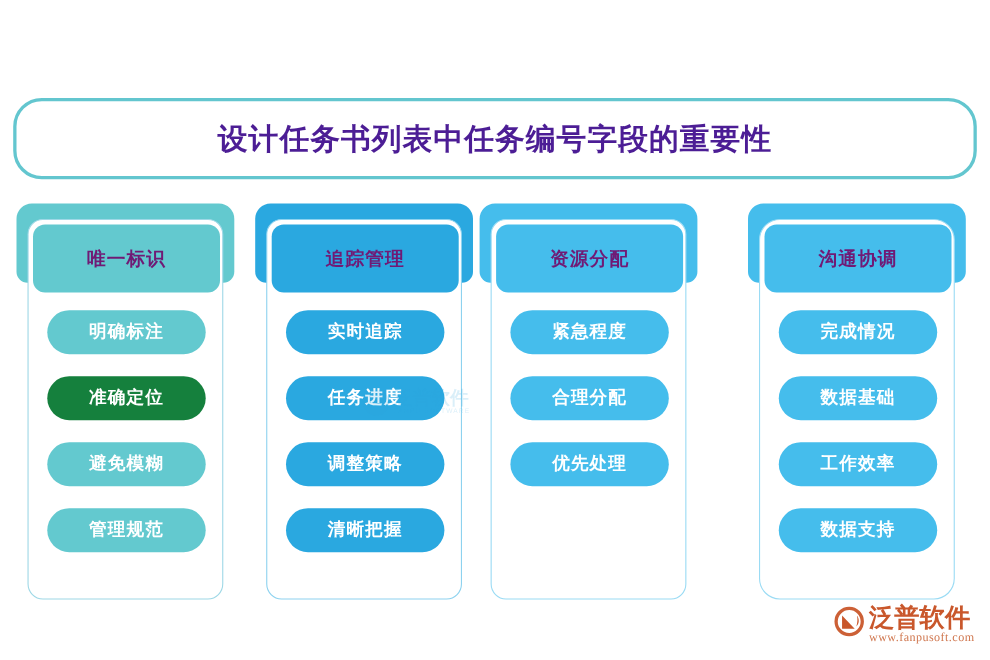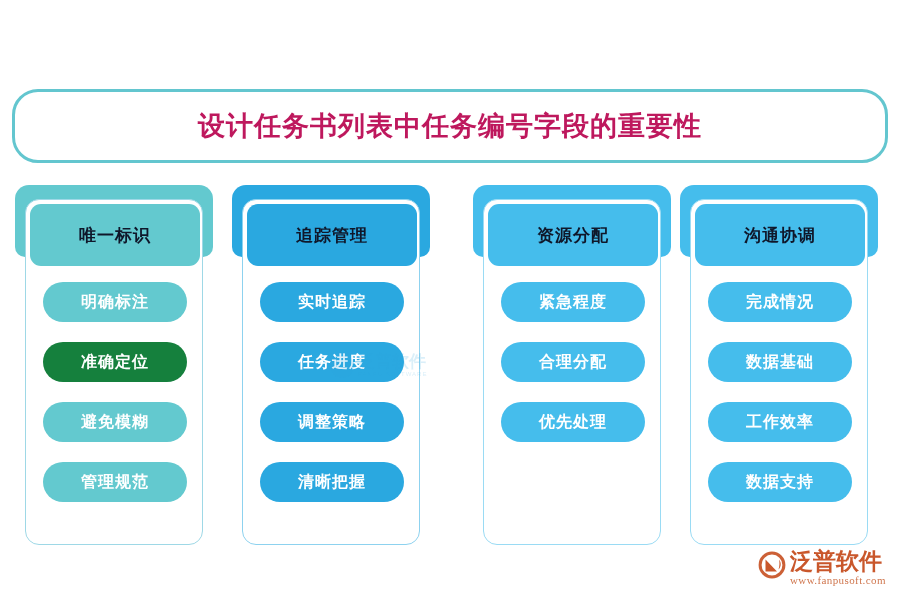--- a/index.html
+++ b/index.html
@@ -35,21 +35,21 @@
     border: 3px solid #63c6cf;
     border-radius: 26px;
     background: #ffffff;
     display: flex;
     align-items: center;
     justify-content: center;
   }
   .title-text {
     font-size: 27px;
     font-weight: bold;
-    color: #be185d;
+    color: #4c1d95;
     letter-spacing: 1px;
     line-height: 1;
     white-space: nowrap;
   }
 
   
   .columns {
     position: absolute;
     left: 0;
     top: 185px;
@@ -58,21 +58,21 @@
   }
 
   .column {
     position: absolute;
     top: 0;
     width: 198px;
     height: 362px;
   }
   .col-0 { left: 15px; }
   .col-1 { left: 232px; }
-  .col-2 { left: 473px; }
+  .col-2 { left: 436px; }
   .col-3 { left: 680px; }
 
   
   .col-shoulder {
     position: absolute;
     left: 0;
     top: 0;
     width: 198px;
     height: 72px;
     border-radius: 14px 14px 10px 10px;
@@ -99,21 +99,21 @@
     width: 170px;
     height: 62px;
     border-radius: 11px;
     display: flex;
     align-items: center;
     justify-content: center;
   }
   .col-header-text {
     font-size: 17px;
     font-weight: bold;
-    color: #0f172a;
+    color: #701a75;
     letter-spacing: 1px;
     line-height: 1;
     white-space: nowrap;
   }
 
   
   .pill-list {
     position: absolute;
     left: 0;
     top: 82px;
@@ -288,21 +288,21 @@
           </div>
           <div class="pill" style="background:#45bdec;">
             <span class="pill-text">优先处理</span>
           </div>
         </div>
       </div>
     </div>
 
     <div class="column col-3">
       <div class="col-shoulder" style="background:#45bdec;"></div>
-      <div class="col-card" style="border-color:#9adbf4;">
+      <div class="col-card" style="border-color:#9adbf4;border-radius:19px;">
         <div class="col-header" style="background:#45bdec;">
           <span class="col-header-text">沟通协调</span>
         </div>
         <div class="pill-list">
           <div class="pill" style="background:#45bdec;">
             <span class="pill-text">完成情况</span>
           </div>
           <div class="pill" style="background:#45bdec;">
             <span class="pill-text">数据基础</span>
           </div>

